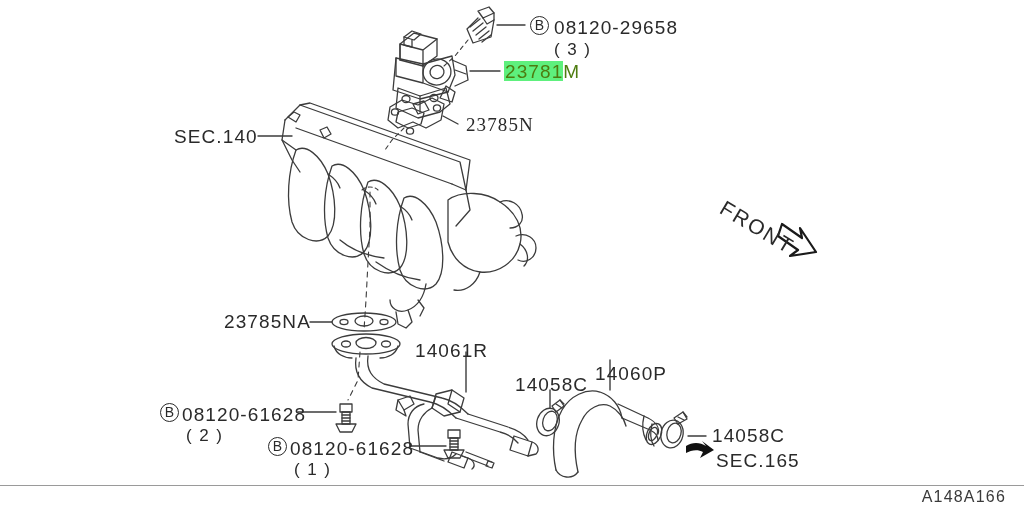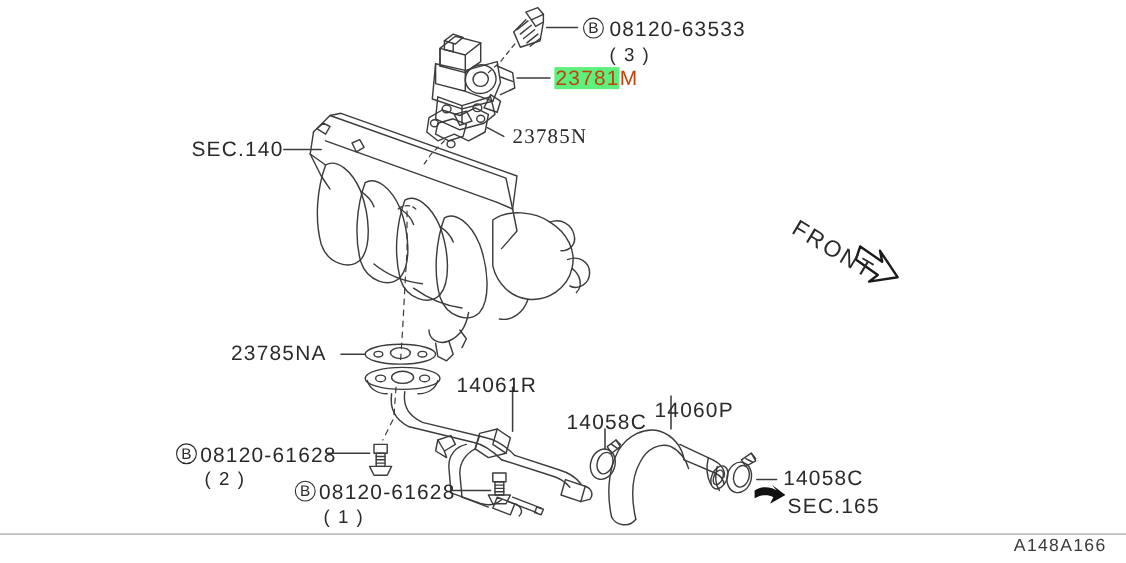--- a/index.html
+++ b/index.html
@@ -29,21 +29,21 @@
     letter-spacing: 1.1px;
     color: #2a2a2a;
     white-space: nowrap;
     line-height: 1;
   }
   .label.qty {
     font-size: 17px;
     letter-spacing: 1.4px;
   }
   .label.highlight {
-    color: #c2410c;
+    color: #4d7c0f;
   }
   .hl-box {
     position: absolute;
     background: #5ef07d;
     z-index: 0;
   }
   .label.above-hl {
     z-index: 2;
   }
   .bmark {
@@ -306,30 +306,30 @@
         <path d="M686 446 C692 442 700 442 706 446 L702 441 L714 450
                  L700 458 L703 452 C698 449 691 450 686 453 Z"></path>
       </g>
 
     </g>
   </svg>
 
   <div class="hl-box" style="left:504px; top:61px; width:59px; height:20px;"></div>
 
   <div class="bmark" style="left:530px; top:16px;">B</div>
-  <div class="label" style="left:554px; top:18px;">08120-63533</div>
+  <div class="label" style="left:554px; top:18px;">08120-29658</div>
   <div class="label qty" style="left:554px; top:41px;">( 3 )</div>
 
   <div class="label highlight above-hl" style="left:505px; top:62px;">23781M</div>
 
   <div class="label" style="left:466px; top:115px;font-family:Liberation Serif, serif;">23785N</div>
 
   <div class="label" style="left:174px; top:127px;">SEC.140</div>
 
-  <div class="label" style="left:210px; top:312px;">23785NA</div>
+  <div class="label" style="left:224px; top:312px;">23785NA</div>
 
   <div class="label" style="left:415px; top:341px;">14061R</div>
 
   <div class="label" style="left:595px; top:350px;margin-top:14px;">14060P</div>
 
   <div class="label" style="left:515px; top:375px;">14058C</div>
 
   <div class="label" style="left:712px; top:426px;">14058C</div>
 
   <div class="label" style="left:716px; top:451px;">SEC.165</div>

